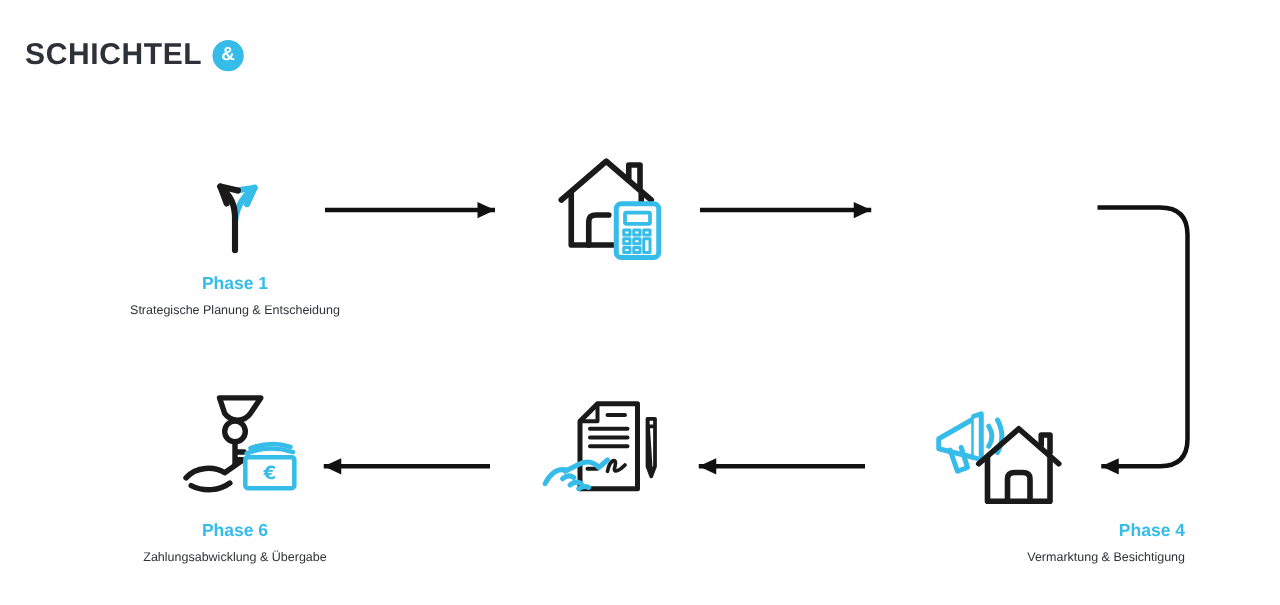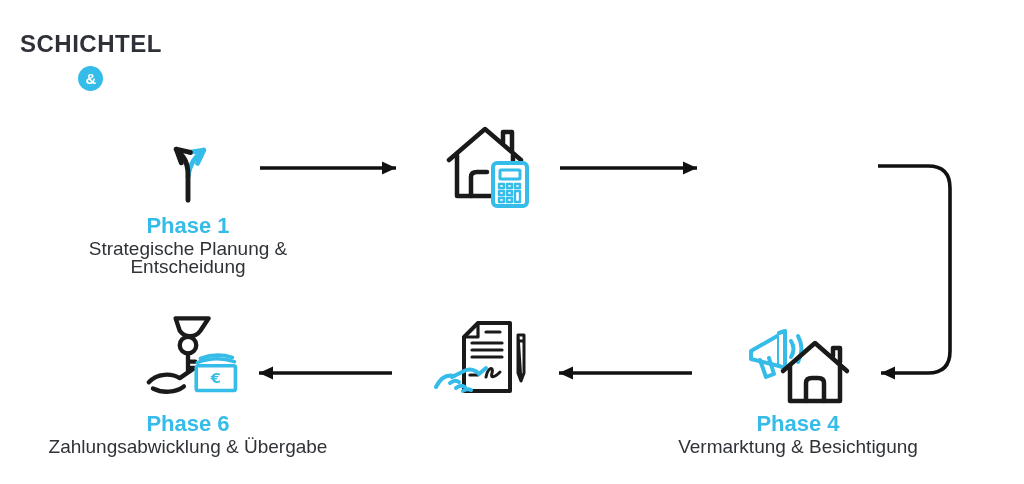--- a/index.html
+++ b/index.html
@@ -3,36 +3,36 @@
 <meta charset="utf-8">
 <style>
   html,body{margin:0;padding:0;background:#fff;}
   .canvas{
     position:relative;width:1024px;height:484px;background:#fff;overflow:hidden;
     font-family:"Liberation Sans", sans-serif;
   }
   
   .logo{position:absolute;left:20px;top:30px;color:#2e3138;font-weight:bold;
         font-size:24px;line-height:28px;letter-spacing:.5px;}
-  .logo-row{display:flex;align-items:center;gap:8px;flex-direction:column;}
+  .logo-row{display:flex;align-items:center;gap:8px;}
   .amp{display:inline-flex;align-items:center;justify-content:center;
        width:25px;height:25px;border-radius:50%;background:#35bce8;color:#fff;
        font-size:15px;font-weight:bold;letter-spacing:0;}
   
   .connectors{position:absolute;left:0;top:0;width:1024px;height:484px;}
   
   .phase{position:absolute;width:300px;text-align:center;}
   .icon-box{height:100px;display:flex;align-items:flex-end;justify-content:center;}
   .icon-box svg{display:block;}
-  .phase-label{margin-top:8px;font-size:22px;font-weight:bold;color:#35bce8;line-height:20px;}
-  .phase-title{margin-top:4px;font-size:19px;color:#2f3237;line-height:18px;}
+  .phase-label{margin-top:8px;font-size:14px;font-weight:bold;color:#35bce8;line-height:20px;}
+  .phase-title{margin-top:4px;font-size:10px;color:#2f3237;line-height:18px;}
   .p1{left:38px;top:108px;}
   .p2{left:337px;top:108px;}
   .p3{left:647px;top:108px;}
-  .p4{left:648px;top:306px;}
+  .p4{left:648px;top:306px;text-align:right;}
   .p5{left:334px;top:306px;}
   .p6{left:38px;top:306px;}
 </style>
 </head>
 <body>
 
 <div class="canvas">
 
   <div class="logo">
     <div class="logo-row">

